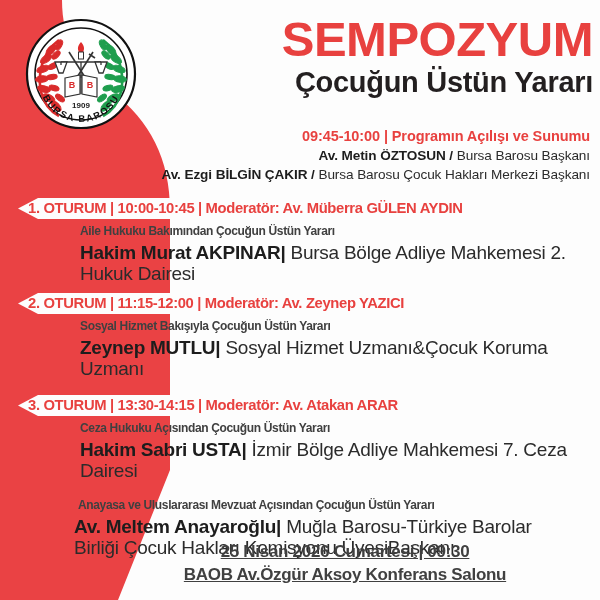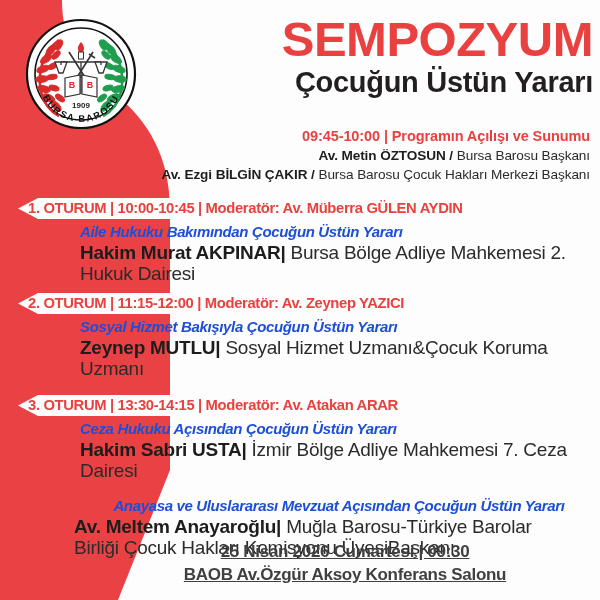--- a/index.html
+++ b/index.html
@@ -140,45 +140,44 @@
     color: #e8413f;
     letter-spacing: -0.35px;
     white-space: nowrap;
   }
   .session-body {
     position: relative;
     padding-left: 72px;
     padding-top: 2px;
   }
   .session-title {
-    font-size: 15px;
+    font-size: 12px;
     line-height: 21px;
     font-weight: 700;
-    color: #1d4ed8;
+    color: #404040;
     letter-spacing: -0.35px;
     white-space: nowrap;
-    font-style: italic;
   }
   .session-speaker {
     font-size: 19px;
     line-height: 21px;
     color: #2b2b2b;
     letter-spacing: -0.25px;
   }
   .session-speaker b { font-weight: 700; color: #1d1d1d; }
   .session-speaker .sep { font-weight: 700; color: #1d1d1d; }
   .session-speaker.wrap { white-space: normal; padding-right: 22px; }
 
   .session.s1 .session-title,
   .session.s1 .session-speaker { padding-left: 8px; }
   .session.s2 .session-title,
   .session.s2 .session-speaker { padding-left: 8px; }
   .session.s3 .session-title,
   .session.s3 .session-speaker { padding-left: 8px; }
-  .session.s4 .session-title { padding-left: 6px; text-align: center; }
+  .session.s4 .session-title { padding-left: 6px; }
   .session.s4 .session-speaker { padding-left: 2px; }
 
   
   .session.s1 { margin-bottom: 9px; }
   .session.s2 { margin-bottom: 16px; }
   .session.s3 { margin-bottom: 12px; }
   .session.s4 { margin-bottom: 0; }
 
   
   .footer {

